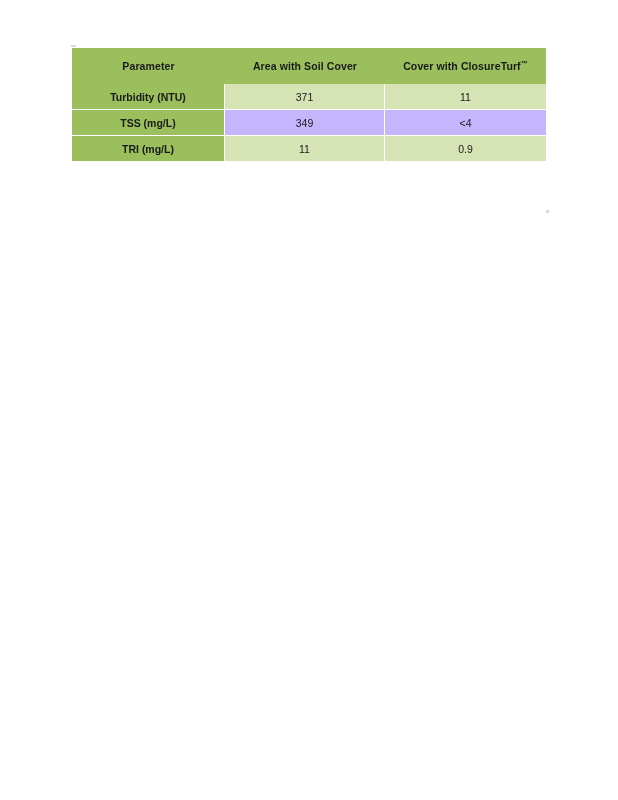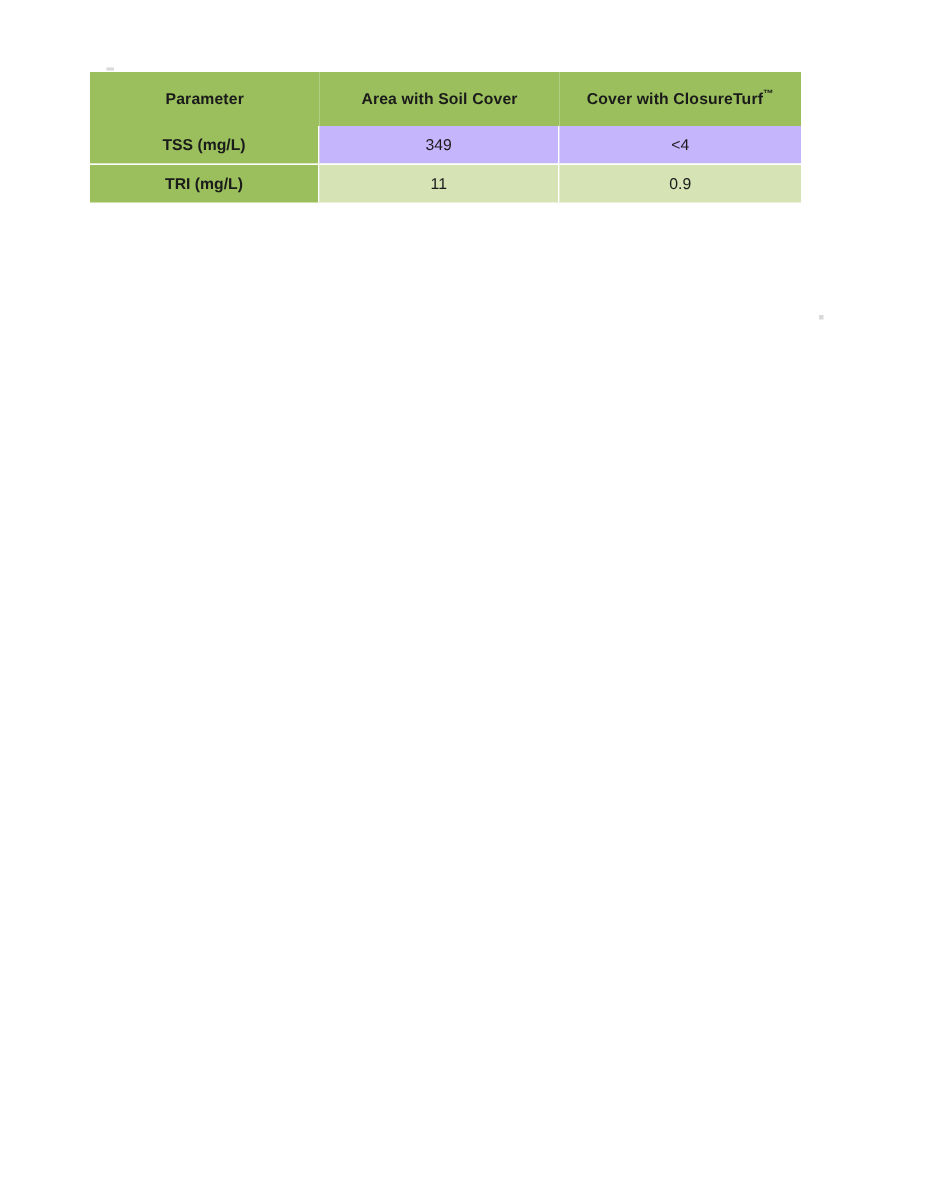--- a/index.html
+++ b/index.html
@@ -20,21 +20,21 @@
     left: 0;
     top: 0;
     width: 618px;
     height: 800px;
     background: #ffffff;
   }
 
   
   #table-wrap {
     position: absolute;
-    left: 60px;
+    left: 72px;
     top: 48px;
     width: 536px;
   }
 
   table.data-table {
     border-collapse: separate;
     border-spacing: 0;
     width: 474px;
     table-layout: fixed;
     background: #ffffff;
@@ -132,20 +132,25 @@
       </colgroup>
       <thead>
         <tr>
           <th class="th-param" scope="col">Parameter</th>
           <th class="th-soil" scope="col">Area with Soil Cover</th>
           <th class="th-turf" scope="col"><span>Cover with ClosureTurf</span><sup class="tm">™</sup></th>
         </tr>
       </thead>
       <tbody>
 
+        <tr class="band-dark">
+          <th class="param-cell" scope="row">Turbidity (NTU)</th>
+          <td class="val-cell val-soil">371</td>
+          <td class="val-cell val-turf">11</td>
+        </tr>
 
         <tr class="band-light">
           <th class="param-cell" scope="row">TSS (mg/L)</th>
           <td class="val-cell val-soil">349</td>
           <td class="val-cell val-turf">&lt;4</td>
         </tr>
 
 
 
         <tr class="band-dark">

